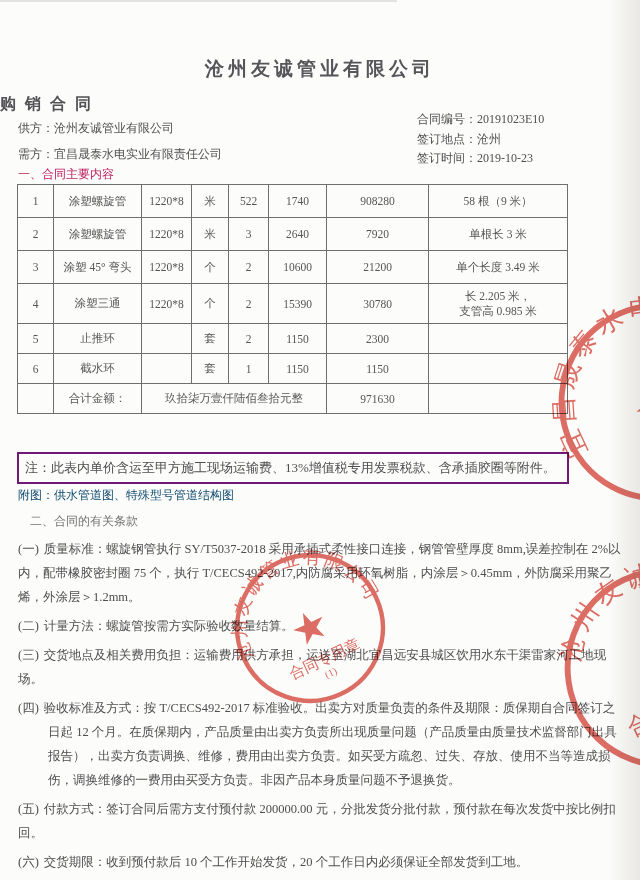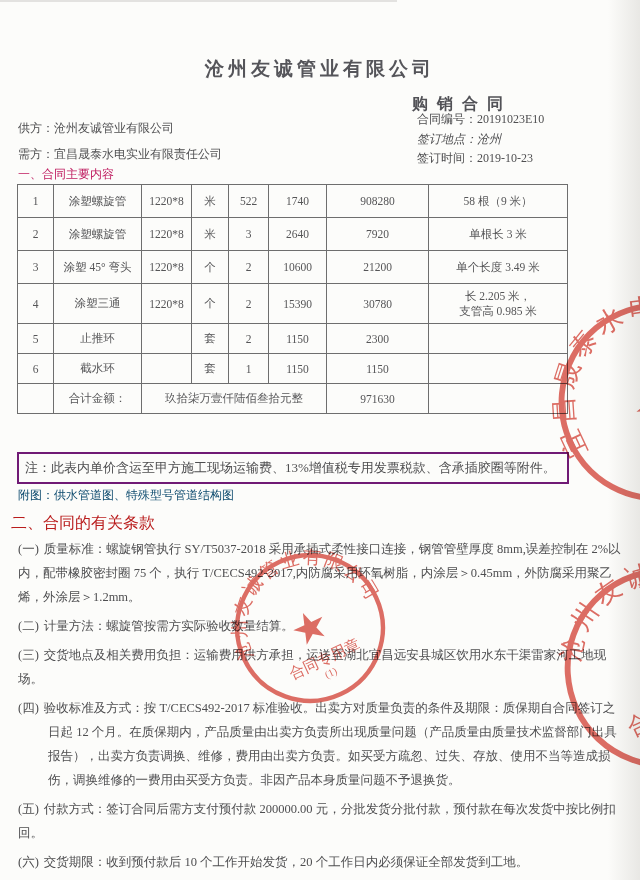--- a/index.html
+++ b/index.html
@@ -7,43 +7,43 @@
     width:640px;height:880px;overflow:hidden;position:relative;
     background:#fcfcfa;
     font-family:"Liberation Serif","DejaVu Serif",serif;
     color:#4a4a4a;
   }
   .abs{position:absolute;}
   .scan-top{left:0;top:0;width:62%;height:2px;background:#d8d7d4;opacity:.7;}
   .scan-right{right:0;top:0;width:32px;height:100%;
     background:linear-gradient(to right, rgba(130,125,115,0) 0%, rgba(130,125,115,.16) 100%);}
   .title{left:0;top:56px;width:640px;text-align:center;font-size:19px;letter-spacing:4px;color:#55555a;font-weight:600;}
-  .subtitle{left:0;top:94px;width:512px;text-align:right;font-size:16px;letter-spacing:9px;color:#515156;font-weight:600;}
+  .subtitle{left:0;top:94px;width:512px;text-align:left;font-size:16px;letter-spacing:9px;color:#515156;font-weight:600;}
   .meta{font-size:12px;color:#4e4e50;}
   .m-supplier{left:18px;top:120px;}
   .m-buyer{left:18px;top:146px;}
   .m-no{left:417px;top:111px;}
-  .m-place{left:417px;top:131px;font-style:italic;}
+  .m-place{left:417px;top:131px;}
   .m-date{left:417px;top:150px;}
   .sec-title{left:18px;top:166px;font-size:12px;color:#be185d;}
   table.items{
     position:absolute;left:17px;top:184px;width:550px;
     border-collapse:collapse;table-layout:fixed;
     font-size:11.5px;color:#555557;
   }
   table.items td, table.items th{
     border:1px solid #6e6e6e;text-align:center;vertical-align:middle;
     font-weight:normal;padding:0 2px;overflow:hidden;
   }
   .note-box{
     left:17px;top:452px;width:536px;border:2px solid #701a75;
     padding:5px 6px;font-size:13px;color:#4e4e50;background:transparent;
   }
   .attach{left:18px;top:487px;font-size:12px;color:#0c4a6e;}
-  .sec2{left:11px;top:513px;font-size:16px;color:#b91c1c;}
+  .sec2{left:30px;top:513px;font-size:12px;color:#737373;}
   .clauses{left:18px;top:537px;width:604px;font-size:12.5px;line-height:24px;color:#4e4e50;}
   .clause{margin:0 0 5px 0;}
   .clause .no{margin-right:5px;}
   .clause.hang{padding-left:30px;text-indent:-30px;}
   .stamp{position:absolute;mix-blend-mode:multiply;opacity:.78;}
   .stamp svg{width:100%;height:100%;overflow:visible;}
   .stamp .ring{fill:none;stroke:#d6453a;stroke-width:5.5px;}
   .stamp text{fill:#d6453a;font-family:"Liberation Serif","DejaVu Serif",serif;}
   .stamp .star{font-family:"DejaVu Sans",sans-serif;}
 </style>

